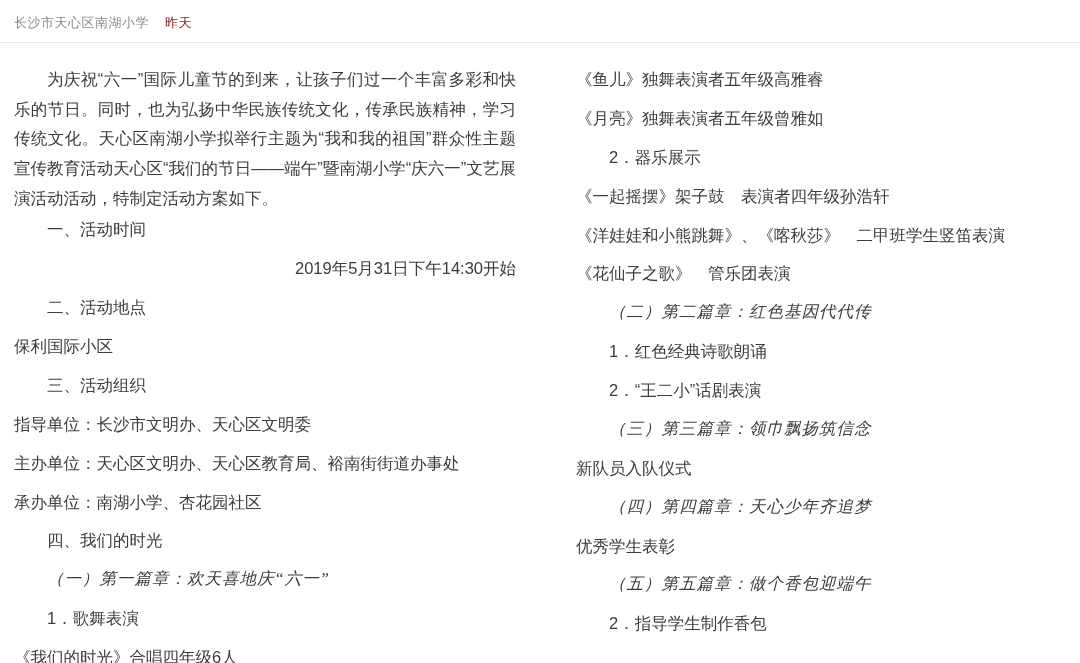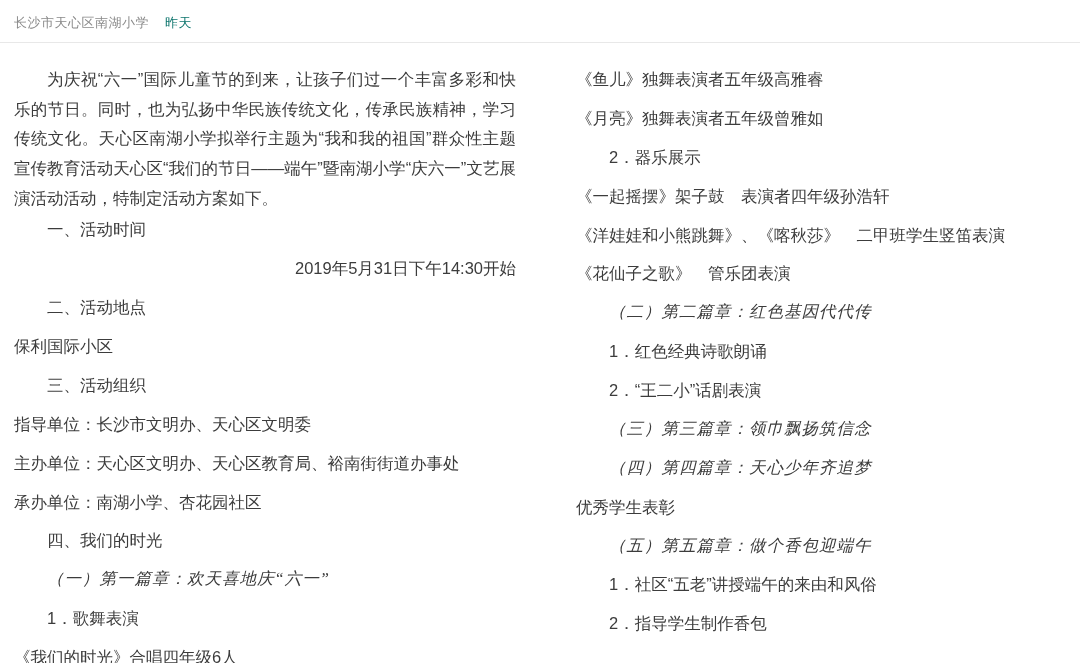--- a/index.html
+++ b/index.html
@@ -26,21 +26,21 @@
     color: #8a8a8a;
     letter-spacing: 0.5px;
     display: flex;
     align-items: baseline;
     gap: 16px;
   }
   .meta-bar .source {
     color: #8a8a8a;
   }
   .meta-bar .time {
-    color: #0f766e;
+    color: #7f1d1d;
   }
   .rule {
     margin: 10px 0 0 0;
     height: 1px;
     background: #e8e8e8;
     width: 100%;
   }
   .columns {
     display: flex;
     gap: 0px;
@@ -118,22 +118,22 @@
       <p class="noindent">《鱼儿》独舞表演者五年级高雅睿</p>
       <p class="noindent">《月亮》独舞表演者五年级曾雅如</p>
       <p class="indent1">2．器乐展示</p>
       <p class="noindent">《一起摇摆》架子鼓　表演者四年级孙浩轩</p>
       <p class="noindent">《洋娃娃和小熊跳舞》、《喀秋莎》　二甲班学生竖笛表演</p>
       <p class="noindent">《花仙子之歌》　管乐团表演</p>
       <p class="indent1 kai">（二）第二篇章：红色基因代代传</p>
       <p class="indent1">1．红色经典诗歌朗诵</p>
       <p class="indent1">2．“王二小”话剧表演</p>
       <p class="indent1 kai">（三）第三篇章：领巾飘扬筑信念</p>
+      <p class="noindent">新队员入队仪式</p>
       <p class="indent1 kai">（四）第四篇章：天心少年齐追梦</p>
       <p class="noindent">优秀学生表彰</p>
       <p class="indent1 kai">（五）第五篇章：做个香包迎端午</p>
-      <p class="indent1">1．社区“五老”讲授端午的来由和风俗</p>
       <p class="indent1">2．指导学生制作香包</p>
 
     </div>
 
   </div>
 </div>
 
 </body></html>

